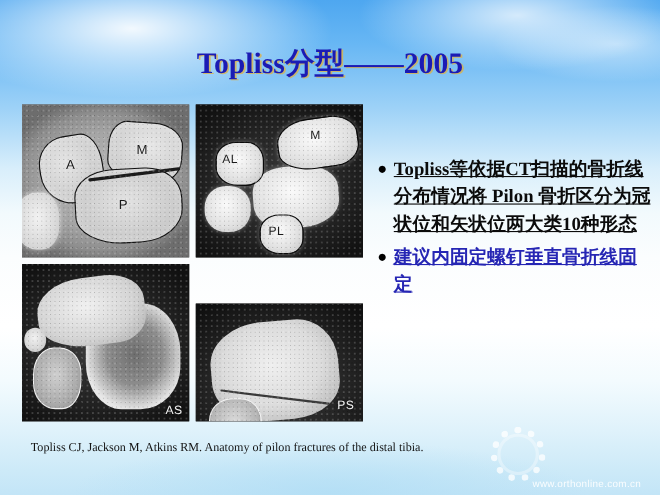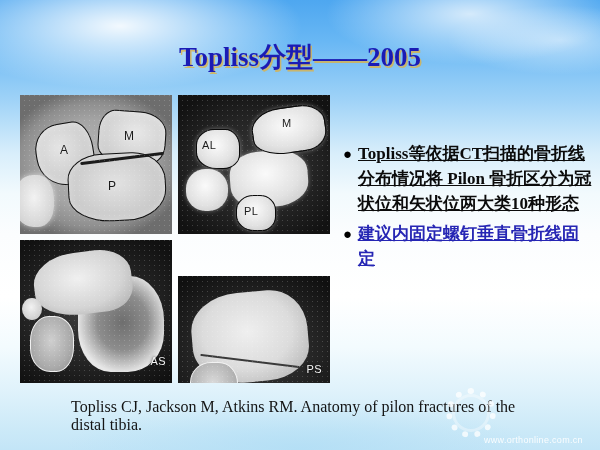--- a/index.html
+++ b/index.html
@@ -245,24 +245,23 @@
     text-decoration: underline;
   }
   .bullet-text.blue { color: #2626b4; }
 
   
   .citation {
     position: absolute;
     left: 28px;
     top: 398px;
     width: 470px;
-    font-size: 16px;
+    font-size: 11px;
     line-height: 18px;
     color: #141414;
-    margin-left: 43px;
   }
   .citation .line2 { padding-left: 5px; }
 
   
   .watermark {
     position: absolute;
     right: -4px;
     bottom: 2px;
     width: 160px;
     height: 52px;
@@ -330,21 +329,21 @@
       <div class="ct-label" style="left:104px; top:22px; color:#1b1b1b; text-shadow:none;">M</div>
       <div class="ct-label" style="left:66px; top:110px; color:#1b1b1b; text-shadow:none;">PL</div>
     </div>
 
     <div class="ct-panel p3">
       <div class="s2"></div>
       <div class="s1"></div>
       <div class="s3"></div>
       <div class="s4"></div>
       <div class="speckle"></div>
-      <div class="ct-label" style="right:6px; bottom:16px;text-align:right;">AS</div>
+      <div class="ct-label" style="right:6px; bottom:4px;text-align:right;">AS</div>
     </div>
 
     <div class="ct-panel p4">
       <div class="t1"></div>
       <div class="t2"></div>
       <div class="tcrack"></div>
       <div class="speckle"></div>
       <div class="ct-label" style="right:8px; bottom:8px;">PS</div>
     </div>
 

